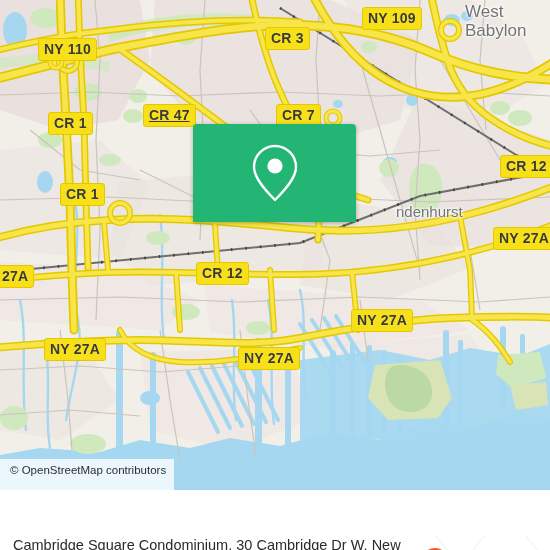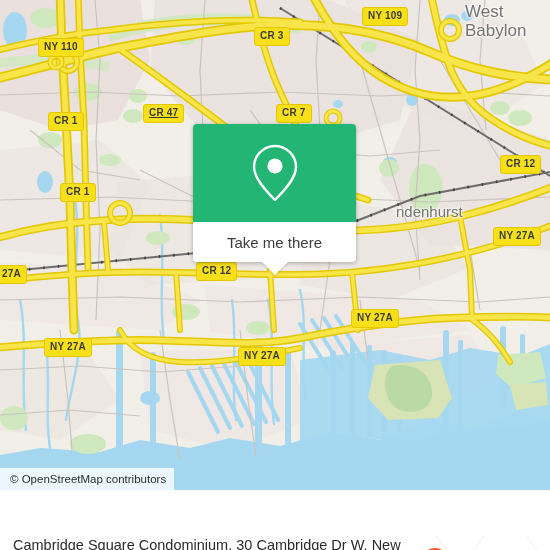--- a/index.html
+++ b/index.html
@@ -25,21 +25,21 @@
   }
   #map-svg { position: absolute; left:0; top:0; width:550px; height:490px; display:block; }
 
   
   .shield {
     position: absolute;
     background: #F7E017;
     border: 1.6px solid #E3C800;
     border-radius: 3px;
     color: #3A3A32;
-    font-size: 10px;
+    font-size: 14px;
     font-weight: bold;
     letter-spacing: .2px;
     line-height: 1;
     padding: 3px 5px 4px 5px;
     white-space: nowrap;
     font-family: "Liberation Sans", sans-serif;
     text-shadow: 0 0 1px rgba(255,255,255,.4);
   }
 
   
@@ -98,21 +98,21 @@
   }
 
   
   #attribution {
     position: absolute;
     left: 0; bottom: 0;
     background: rgba(255,255,255,.78);
     color: #2E2E2E;
     font-size: 11.5px;
     line-height: 14px;
-    padding: 4px 8px 4px 10px;
+    padding: 4px 8px 13px 10px;
     font-family: "Liberation Sans", sans-serif;
     z-index: 30;
   }
 
   
   #footer {
     position: absolute;
     left: 0; top: 504px;
     width: 550px; height: 60px;
     background: #FFFFFF;
@@ -350,21 +350,21 @@
         <circle cx="120" cy="213" r="10" stroke="#F8E54A" stroke-width="3.4"></circle>
         <circle cx="450" cy="30" r="9" stroke="#E3C800" stroke-width="6"></circle>
         <circle cx="450" cy="30" r="9" stroke="#F8E54A" stroke-width="3.4"></circle>
         <circle cx="333" cy="118" r="7" stroke="#E3C800" stroke-width="5"></circle>
         <circle cx="333" cy="118" r="7" stroke="#F8E54A" stroke-width="2.8"></circle>
       </g>
     </svg>
 
     <div id="shields">
         <div class="shield" style="left: 38px; top: 38px;">NY 110</div>
-        <div class="shield" style="left: 254px; top: 27px;">CR 3</div>
+        <div class="shield" style="left: 265px; top: 27px;">CR 3</div>
         <div class="shield" style="left: 362px; top: 7px;">NY 109</div>
         <div class="shield" style="left: 143px; top: 104px; text-decoration: underline;">CR 47</div>
         <div class="shield" style="left: 276px; top: 104px;">CR 7</div>
         <div class="shield" style="left: 48px; top: 112px;">CR 1</div>
         <div class="shield" style="left: 500px; top: 155px;">CR 12</div>
         <div class="shield" style="left: 60px; top: 183px;">CR 1</div>
         <div class="shield" style="left: 493px; top: 227px;">NY 27A</div>
         <div class="shield" style="left: -4px; top: 265px;">27A</div>
         <div class="shield" style="left: 196px; top: 262px;">CR 12</div>
         <div class="shield" style="left: 351px; top: 309px;">NY 27A</div>
@@ -377,24 +377,20 @@
 Babylon</div>
         <div class="place" style="left: 352px; top: 203px; margin-left: 44px;">ndenhurst</div>
       </div>
 
     <div id="callout">
       <div id="callout-top">
         <svg width="52" height="62" viewBox="0 0 52 62">
           <path d="M26 4 C14.4 4 5 13.4 5 25 C5 36 16 48 26 58 C36 48 47 36 47 25 C47 13.4 37.6 4 26 4 Z" fill="none" stroke="#FFFFFF" stroke-width="2.4" stroke-linejoin="round"></path>
           <circle cx="26" cy="24" r="7.6" fill="#FFFFFF"></circle>
         </svg>
-      </div>
-      <div id="callout-bottom">
-        <span id="callout-label">Take me there</span>
-        <div id="callout-tail"></div>
       </div>
     </div>
 
     <div id="attribution">© OpenStreetMap contributors</div>
   </div>
 
   <div id="footer">
     <svg id="footer-watermark" viewBox="0 0 550 60" preserveAspectRatio="none">
       <g stroke="#7a7a7a" stroke-width="1.2" fill="none">
         <path d="M60,-20 L140,80"></path>

